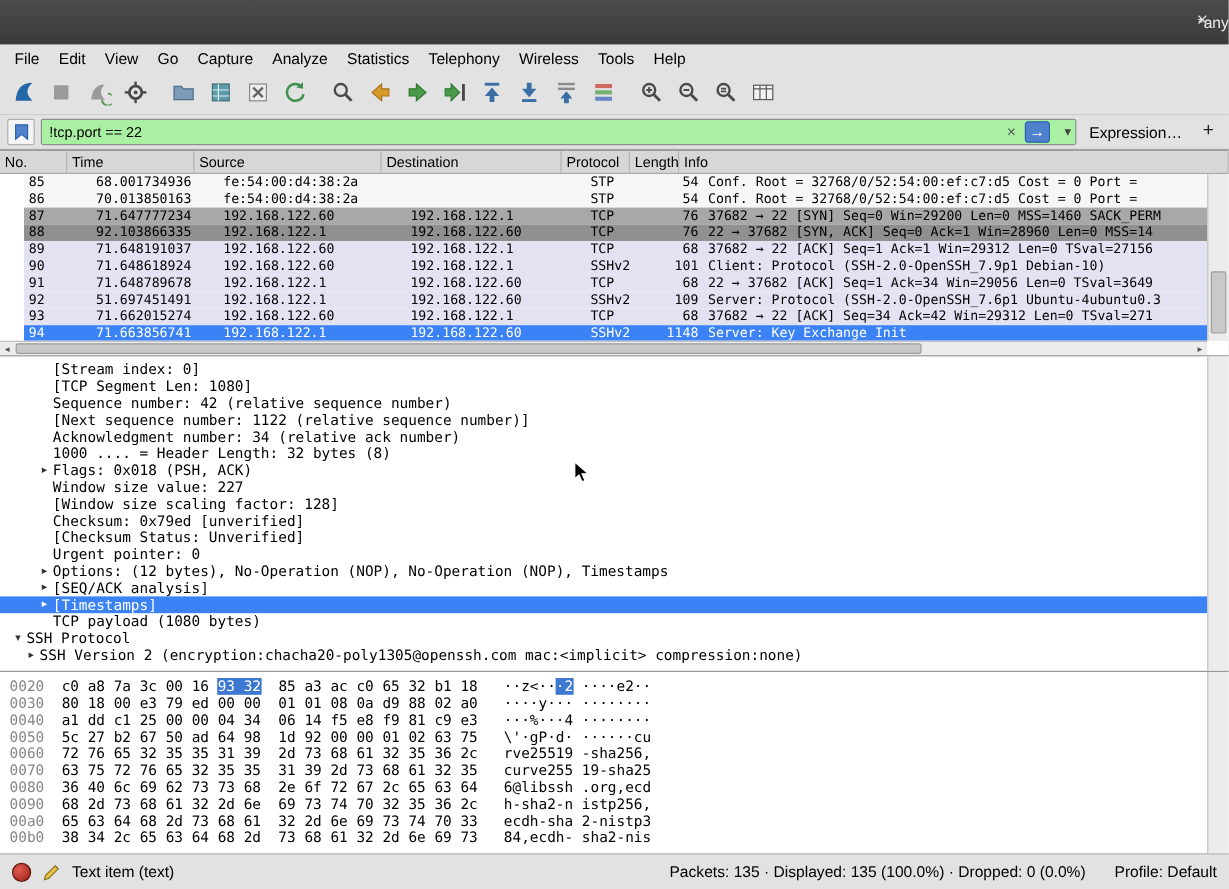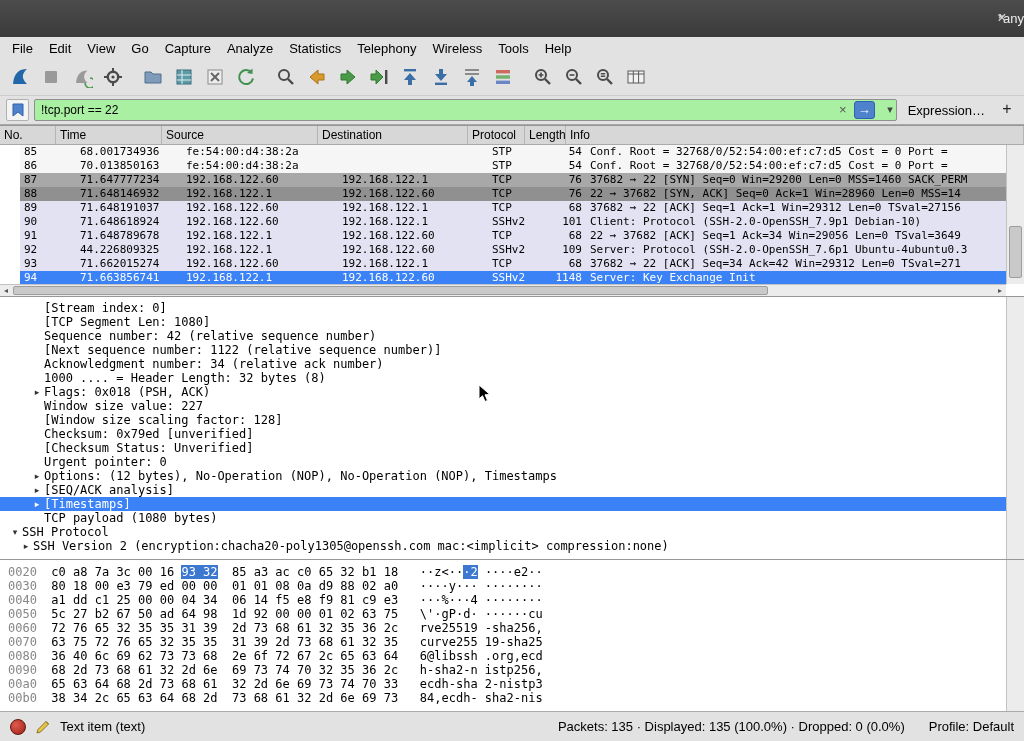--- a/index.html
+++ b/index.html
@@ -275,21 +275,21 @@
         <span class="col c-no">87</span>
         <span class="col c-time">71.647777234</span>
         <span class="col c-src">192.168.122.60</span>
         <span class="col c-dst">192.168.122.1</span>
         <span class="col c-proto">TCP</span>
         <span class="col c-len">76</span>
         <span class="col c-info">37682 → 22 [SYN] Seq=0 Win=29200 Len=0 MSS=1460 SACK_PERM</span>
       </div>
       <div class="pl-row syn-b">
         <span class="col c-no">88</span>
-        <span class="col c-time">71.648146932</span>
+        <span class="col c-time">92.103866335</span>
         <span class="col c-src">192.168.122.1</span>
         <span class="col c-dst">192.168.122.60</span>
         <span class="col c-proto">TCP</span>
         <span class="col c-len">76</span>
         <span class="col c-info">22 → 37682 [SYN, ACK] Seq=0 Ack=1 Win=28960 Len=0 MSS=14</span>
       </div>
       <div class="pl-row tcp">
         <span class="col c-no">89</span>
         <span class="col c-time">71.648191037</span>
         <span class="col c-src">192.168.122.60</span>
@@ -311,21 +311,21 @@
         <span class="col c-no">91</span>
         <span class="col c-time">71.648789678</span>
         <span class="col c-src">192.168.122.1</span>
         <span class="col c-dst">192.168.122.60</span>
         <span class="col c-proto">TCP</span>
         <span class="col c-len">68</span>
         <span class="col c-info">22 → 37682 [ACK] Seq=1 Ack=34 Win=29056 Len=0 TSval=3649</span>
       </div>
       <div class="pl-row tcp">
         <span class="col c-no">92</span>
-        <span class="col c-time">44.226809325</span>
+        <span class="col c-time">51.697451491</span>
         <span class="col c-src">192.168.122.1</span>
         <span class="col c-dst">192.168.122.60</span>
         <span class="col c-proto">SSHv2</span>
         <span class="col c-len">109</span>
         <span class="col c-info">Server: Protocol (SSH-2.0-OpenSSH_7.6p1 Ubuntu-4ubuntu0.3</span>
       </div>
       <div class="pl-row tcp">
         <span class="col c-no">93</span>
         <span class="col c-time">71.662015274</span>
         <span class="col c-src">192.168.122.60</span>

